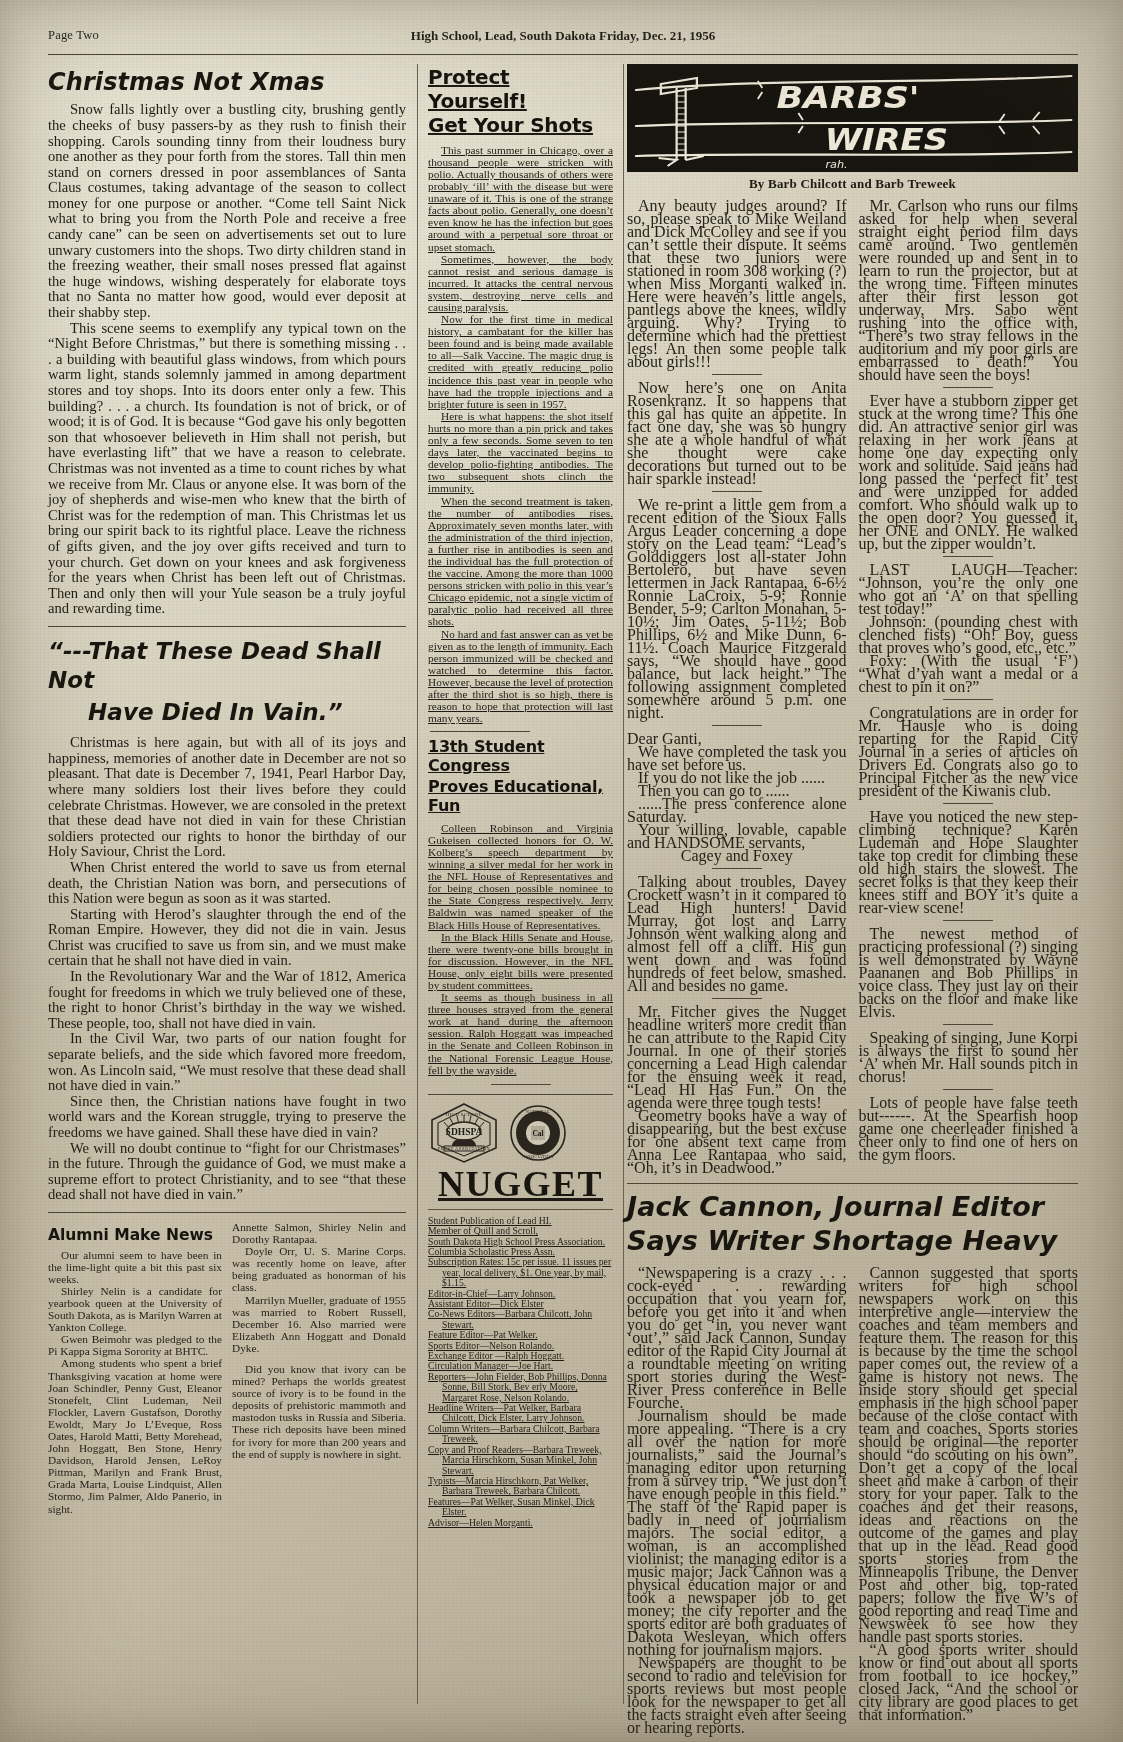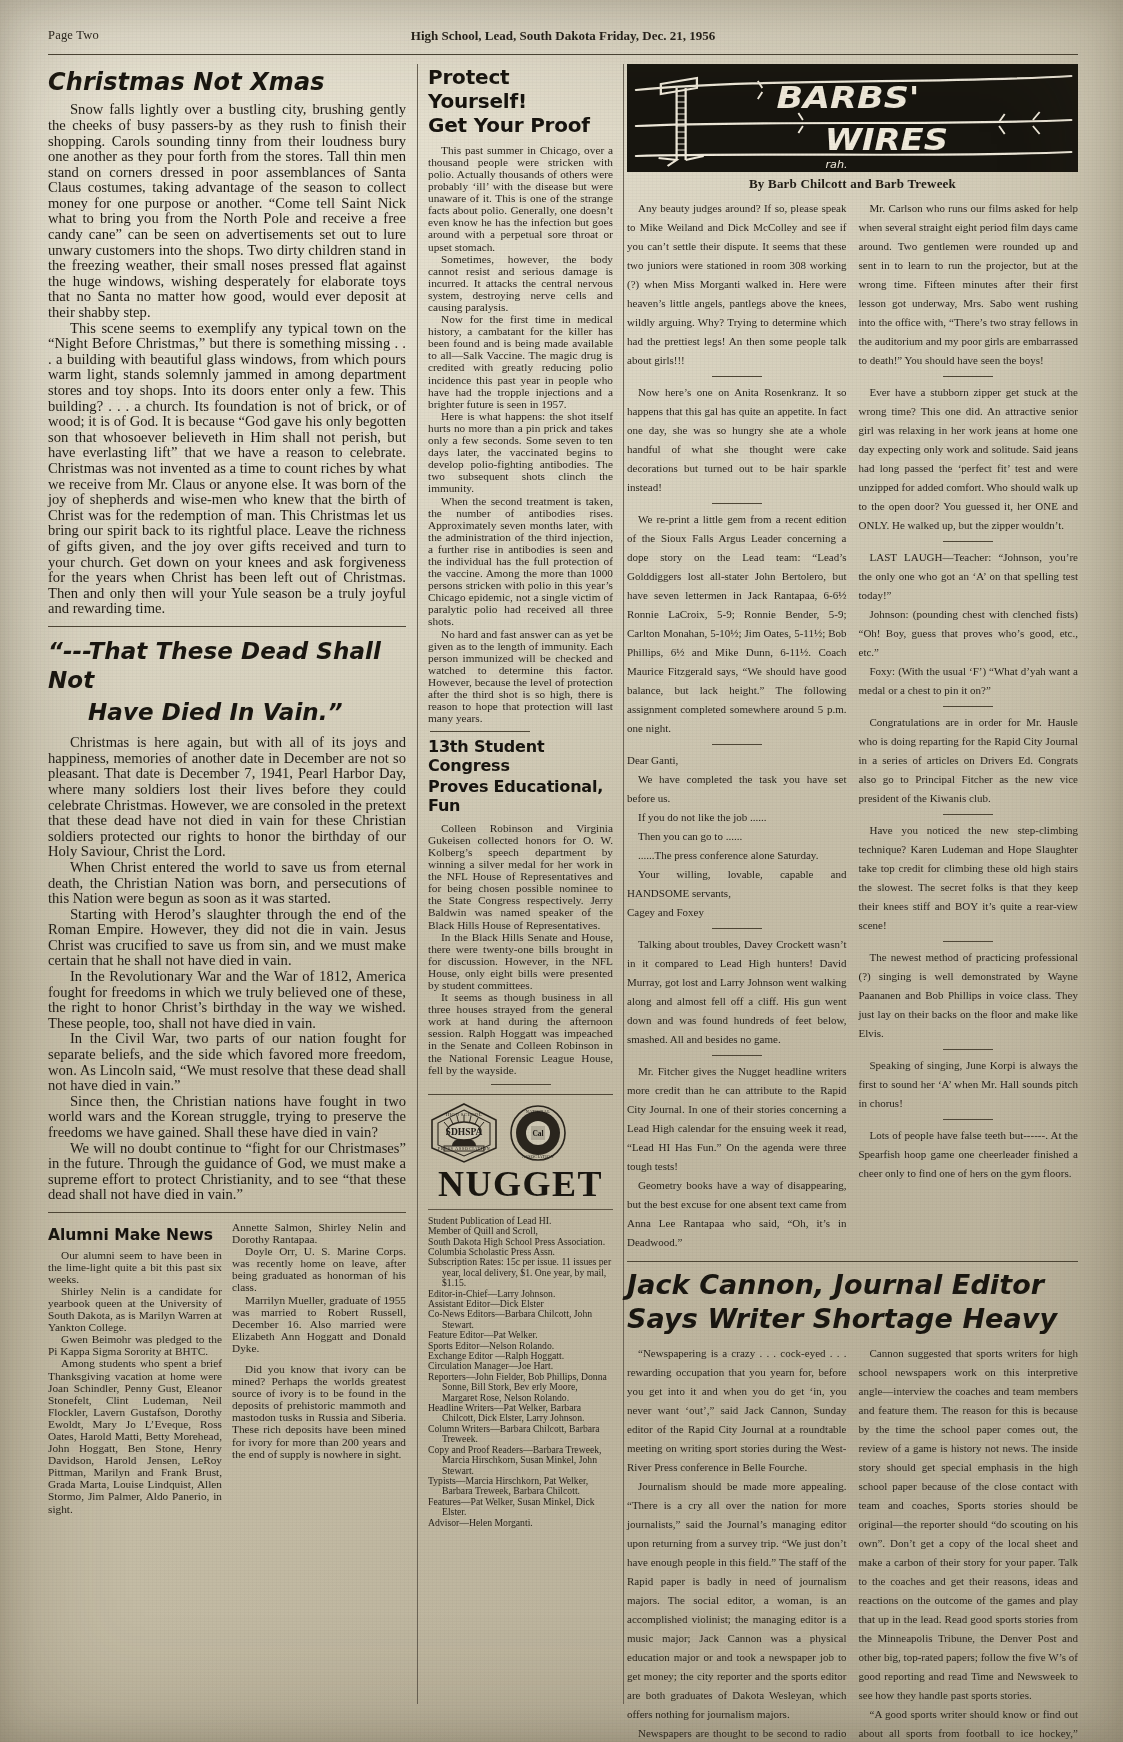--- a/index.html
+++ b/index.html
@@ -37,21 +37,21 @@
   .topline{display:flex;align-items:baseline;position:relative;height:24px;}
   .pagelabel{font-size:12.5px;letter-spacing:.2px;color:#2a251d;}
   .dateline{position:absolute;left:50%;transform:translateX(-50%);
             font-size:13px;font-weight:700;white-space:nowrap;color:#231f18;}
   .toprule{border-top:1.6px solid #4a4334;margin-top:2px;width:100%;}
 
   
   .cols{display:flex;gap:0;margin-top:9px;height:1640px;}
   .col{position:relative;}
   .c1{width:358px;padding-right:11px;}
-  .c2{width:185px;padding:0 10px;border-left:1.2px solid #6b6355;}
+  .c2{width:185px;padding:0 10px;border-left:1.2px solid #6b6355;text-decoration:underline;}
   .c3{width:auto;flex:1;padding-left:3px;border-left:1.2px solid #6b6355;}
 
   
   .hl-script{
     font-family:"DejaVu Sans", sans-serif;
     font-weight:600;font-style:italic;
     letter-spacing:.1px;color:#191610;
   }
   h2.big{font-size:24px;line-height:1.18;margin:4px 0 6px;font-weight:600;}
   h2.big2{font-size:23px;line-height:1.25;margin:10px 0 8px;font-weight:600;}
@@ -70,21 +70,21 @@
     margin:0;text-align:justify;text-indent:22px;
     color:#201c15;-webkit-hyphens:auto;hyphens:auto;
   }
   .body-sm p{
     font-family:"Liberation Serif", serif;
     font-size:11.3px;line-height:12.1px;
     margin:0;text-align:justify;text-indent:13px;
     color:#241f18;-webkit-hyphens:auto;hyphens:auto;
   }
   .body-xs p{
-    font-size:11px;line-height:19px;margin:0;text-align:justify;
+    font-size:16px;line-height:13px;margin:0;text-align:justify;
     text-indent:11px;color:#241f18;-webkit-hyphens:auto;hyphens:auto;
   }
   .noindent p,p.noindent{text-indent:0;}
 
   .rule{border-top:1.4px solid #4e4636;margin:9px 0 7px;}
   .rule-thin{border-top:1px solid #5d5444;margin:7px 0 6px;}
   .rule-short{border-top:1.2px solid #4e4636;width:60px;margin:8px auto 7px;}
   .rule-short-l{border-top:1.2px solid #4e4636;width:58px;margin:7px 0 6px 2px;}
 
   
@@ -167,21 +167,21 @@
             <p>Marrilyn Mueller, graduate of 1955 was married to Robert Russell, December 16. Also married were Elizabeth Ann Hoggatt and Donald Dyke.</p>
             <p style="margin-top:9px;">Did you know that ivory can be mined? Perhaps the worlds greatest source of ivory is to be found in the deposits of prehistoric mammoth and mastodon tusks in Russia and Siberia. These rich deposits have been mined for ivory for more than 200 years and the end of supply is nowhere in sight.</p>
           </div>
         </div>
       </div>
     </div>
 
     <div class="col c2">
 
       <h2 class="sans">Protect Yourself!</h2>
-      <h2 class="sans" style="margin-top:-5px;">Get Your Proof</h2>
+      <h2 class="sans" style="margin-top:-5px;">Get Your Shots</h2>
 
       <div class="body-sm">
         <p>This past summer in Chicago, over a thousand people were stricken with polio. Actually thousands of others were probably ‘ill’ with the disease but were unaware of it. This is one of the strange facts about polio. Generally, one doesn’t even know he has the infection but goes around with a perpetual sore throat or upset stomach.</p>
         <p>Sometimes, however, the body cannot resist and serious damage is incurred. It attacks the central nervous system, destroying nerve cells and causing paralysis.</p>
         <p>Now for the first time in medical history, a cambatant for the killer has been found and is being made available to all—Salk Vaccine. The magic drug is credited with greatly reducing polio incidence this past year in people who have had the tropple injections and a brighter future is seen in 1957.</p>
         <p>Here is what happens: the shot itself hurts no more than a pin prick and takes only a few seconds. Some seven to ten days later, the vaccinated begins to develop polio-fighting antibodies. The two subsequent shots clinch the immunity.</p>
         <p>When the second treatment is taken, the number of antibodies rises. Approximately seven months later, with the administration of the third injection, a further rise in antibodies is seen and the individual has the full protection of the vaccine. Among the more than 1000 persons stricken with polio in this year’s Chicago epidemic, not a single victim of paralytic polio had received all three shots.</p>
         <p>No hard and fast answer can as yet be given as to the length of immunity. Each person immunized will be checked and watched to determine this factor. However, because the level of protection after the third shot is so high, there is reason to hope that protection will last many years.</p>
       </div>
 
@@ -311,21 +311,21 @@
           <p>Now here’s one on Anita Rosenkranz. It so happens that this gal has quite an appetite. In fact one day, she was so hungry she ate a whole handful of what she thought were cake decorations but turned out to be hair sparkle instead!</p>
           <div class="rule-short" style="width:50px;margin:6px auto;"></div>
           <p>We re-print a little gem from a recent edition of the Sioux Falls Argus Leader concerning a dope story on the Lead team: “Lead’s Golddiggers lost all-stater John Bertolero, but have seven lettermen in Jack Rantapaa, 6-6½ Ronnie LaCroix, 5-9; Ronnie Bender, 5-9; Carlton Monahan, 5-10½; Jim Oates, 5-11½; Bob Phillips, 6½ and Mike Dunn, 6-11½. Coach Maurice Fitzgerald says, “We should have good balance, but lack height.” The following assignment completed somewhere around 5 p.m. one night.</p>
           <div class="rule-short" style="width:50px;margin:6px auto;"></div>
           <p class="noindent">Dear Ganti,</p>
           <p>We have completed the task you have set before us.</p>
           <p>If you do not like the job ......</p>
           <p>Then you can go to ......</p>
           <p>......The press conference alone Saturday.</p>
           <p>Your willing, lovable, capable and HANDSOME servants,</p>
-          <p style="text-align:left;text-indent:0;">Cagey and Foxey</p>
+          <p style="text-align:center;text-indent:0;">Cagey and Foxey</p>
           <div class="rule-short" style="width:50px;margin:6px auto;"></div>
           <p>Talking about troubles, Davey Crockett wasn’t in it compared to Lead High hunters! David Murray, got lost and Larry Johnson went walking along and almost fell off a cliff. His gun went down and was found hundreds of feet below, smashed. All and besides no game.</p>
           <div class="rule-short" style="width:50px;margin:6px auto;"></div>
           <p>Mr. Fitcher gives the Nugget headline writers more credit than he can attribute to the Rapid City Journal. In one of their stories concerning a Lead High calendar for the ensuing week it read, “Lead HI Has Fun.” On the agenda were three tough tests!</p>
           <p>Geometry books have a way of disappearing, but the best excuse for one absent text came from Anna Lee Rantapaa who said, “Oh, it’s in Deadwood.”</p>
         </div>
 
         <div class="body-xs">
           <p>Mr. Carlson who runs our films asked for help when several straight eight period film days came around. Two gentlemen were rounded up and sent in to learn to run the projector, but at the wrong time. Fifteen minutes after their first lesson got underway, Mrs. Sabo went rushing into the office with, “There’s two stray fellows in the auditorium and my poor girls are embarrassed to death!” You should have seen the boys!</p>
           <div class="rule-short" style="width:50px;margin:6px auto;"></div>

